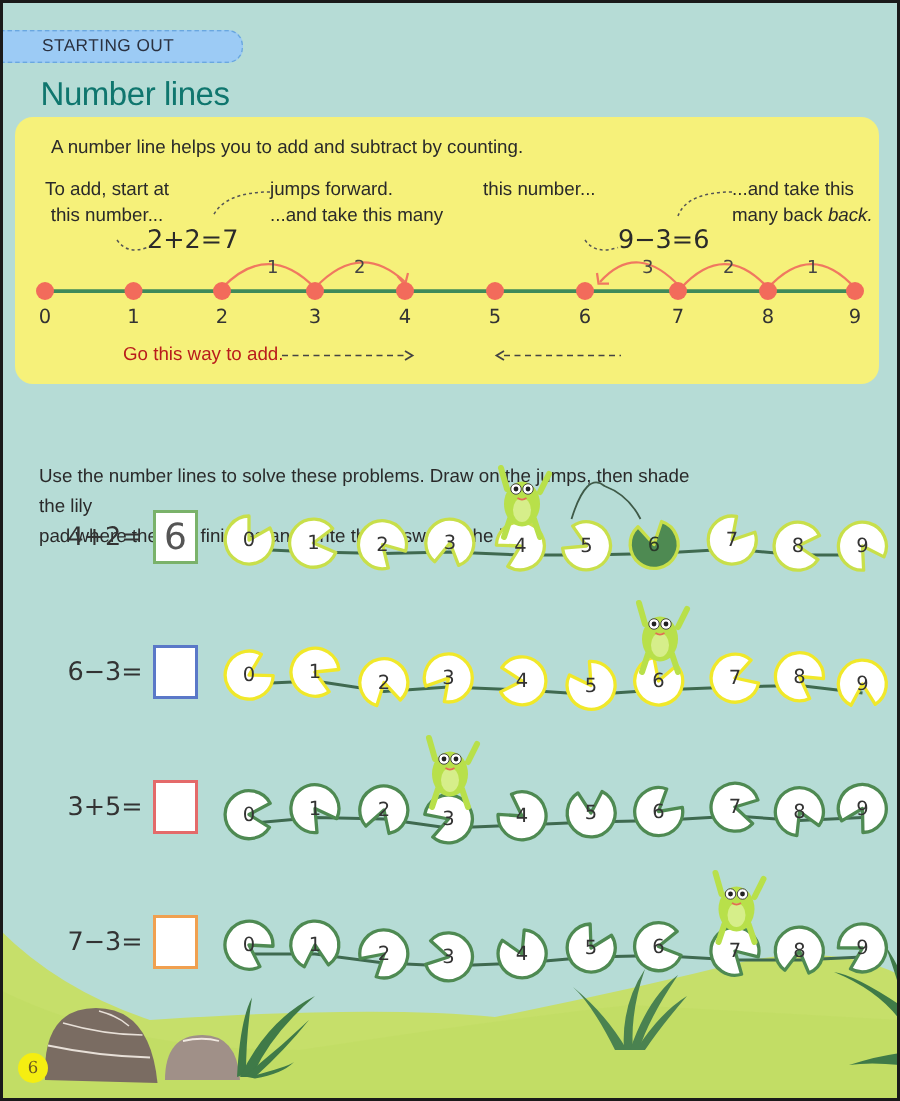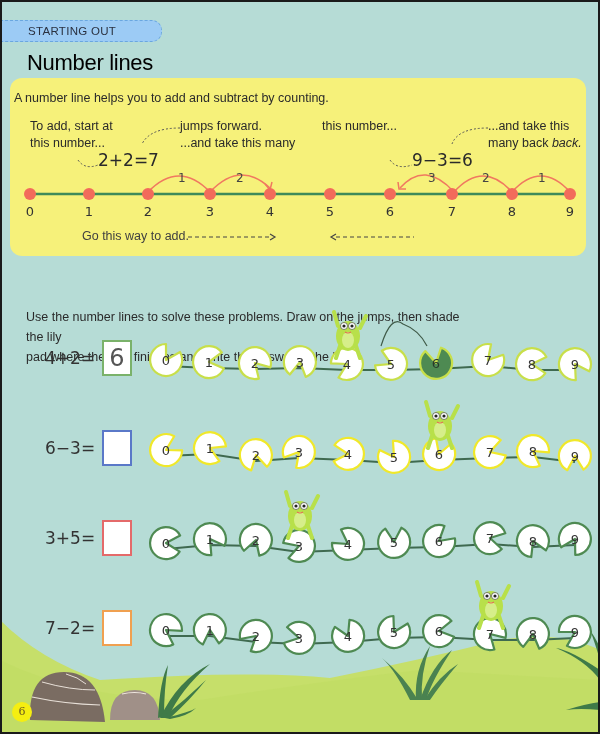--- a/index.html
+++ b/index.html
@@ -14,53 +14,53 @@
 
   .section-tab {
     position: absolute; left: 0; top: 20px; width: 162px; height: 22px;
     background: #9ccbf5; border: 1.5px dashed #6aa7e0; border-left: none;
     border-radius: 0 10px 10px 0;
     font-size: 11.5px; letter-spacing: 0.3px; color: #2a3140;
     padding: 4px 0 0 28px; font-family: "Liberation Sans", sans-serif;
   }
   .page-title {
     position: absolute; left: 27px; top: 50px;
-    font-size: 22px; color: #000000; font-family: "Liberation Sans", sans-serif;
+    font-size: 22px; color: #0f766e; font-family: "Liberation Sans", sans-serif;
     letter-spacing: -0.3px;
   }
   .info-box {
     position: absolute; left: 10px; top: 78px; width: 576px; height: 178px;
     background: #f6f17a; border-radius: 12px;
   }
   .info-text { position: absolute; font-size: 12.5px; color: #2a2a2a; font-family: "Liberation Sans", sans-serif; line-height: 17px; }
   .eq { position: absolute; font-size: 17px; color: #2a2a2a; font-family: "DejaVu Sans", sans-serif; }
   .nl-label { position: absolute; font-size: 13px; color: #333; font-family: "DejaVu Sans", sans-serif; transform: translateX(-50%); }
-  .dir-text { position: absolute; font-size: 12.5px; color: #404040; font-family: "Liberation Sans", sans-serif; }
+  .dir-text { position: absolute; font-size: 12.5px; color: #b91c1c; font-family: "Liberation Sans", sans-serif; }
 
   .instructions { position: absolute; left: 26px; top: 275px; width: 440px; font-size: 12.5px; line-height: 20px; color: #2a2a2a; font-family: "Liberation Sans", sans-serif; margin-top: 32px; }
 
   .problem-row { position: absolute; left: 0; width: 600px; height: 60px; margin-left: 29px; }
   .problem-eq { position: absolute; left: 16px; font-size: 17px; color: #333; font-family: "DejaVu Sans", sans-serif; }
   .answer-box { position: absolute; left: 73px; width: 30px; height: 36px; background: #fff; border: 2px solid #7ab26a; font-size: 24px; text-align: center; line-height: 32px; color: #555; font-family: "DejaVu Sans", sans-serif; }
   .pad { position: absolute; width: 38px; height: 36px; }
   .pad-num { position: absolute; left: 0; top: 0; width: 100%; height: 100%; display: flex; align-items: center; justify-content: center; font-size: 13px; color: #333; font-family: "DejaVu Sans", sans-serif; }
   .page-number { position: absolute; left: 12px; top: 702px; width: 20px; height: 20px; background: #f5ee11; border-radius: 50%; font-size: 11px; text-align: center; line-height: 20px; color: #6a5a20; font-family: "DejaVu Serif", serif; z-index: 5; }
 </style>
 </head>
 <body>
 
 <div class="page-border"></div>
 
 <div class="section-tab">STARTING OUT</div>
 <div class="page-title">Number lines</div>
 
 <div class="info-box">
-  <div class="info-text" style="left:4px;top:12px;">A number line helps you to add and subtract by counting.</div>
-
-  <div class="info-text" style="left:20px;top:40px;">
+  <div class="info-text" style="left:24px;top:12px;">A number line helps you to add and subtract by counting.</div>
+
+  <div class="info-text" style="left:20px;top:40px;text-align:center;">
     <div>To add, start at</div>
     <div>this number...</div>
   </div>
   <div class="eq" style="left:88px;top:72px;">2+2=7</div>
   <div class="info-text" style="left:170px;top:40px;">
     <div>jumps forward.</div>
     <div>...and take this many</div>
   </div>
 
   <div class="info-text" style="left:312px;top:40px;">
@@ -373,21 +373,21 @@
           <path d="M 16 44 L 12 56" stroke="#b8e04a" stroke-width="4" stroke-linecap="round"></path>
           <path d="M 32 44 L 36 56" stroke="#b8e04a" stroke-width="4" stroke-linecap="round"></path>
           <circle cx="20" cy="24" r="3.5" fill="#fff" stroke="#333" stroke-width="0.6"></circle>
           <circle cx="20" cy="24" r="1.6" fill="#222"></circle>
           <circle cx="28" cy="24" r="3.5" fill="#fff" stroke="#333" stroke-width="0.6"></circle>
           <circle cx="28" cy="24" r="1.6" fill="#222"></circle>
           <path d="M 21 30 Q 24 32 27 30" stroke="#e07050" stroke-width="1.2" fill="none"></path>
         </svg></div>
     </div>
     <div class="problem-row" style="top: 600px;">
-      <div class="problem-eq" style="top: 18px;">7−2=</div>
+      <div class="problem-eq" style="top: 18px;">7−3=</div>
       <div class="answer-box" style="top: 10px; border-color: rgb(240, 160, 80);"></div>
       <svg width="600" height="60" style="position: absolute; left: 0px; top: 0px;">
         <path d="M 137 36 L 181 36 L 227 42 L 270 44 L 319 42 L 365 38 L 410 37 L 461 40 L 504 40 L 546 38" fill="none" stroke="#3f6a50" stroke-width="2"></path>
       </svg>
       <div class="pad" style="left: 118px; top: 12px;"><svg width="38" height="36" viewBox="0 0 38 36">
           <g transform="rotate(93 19 18)">
             <path d="M 19 18 L 19 2 A 16 16 0 1 0 33 10 Z" fill="#ffffff" stroke="#4e8a52" stroke-width="2.2" stroke-linejoin="round"></path>
           </g>
         </svg><div class="pad-num">0</div></div>
       <div class="pad" style="left: 162px; top: 12px;"><svg width="38" height="36" viewBox="0 0 38 36">

